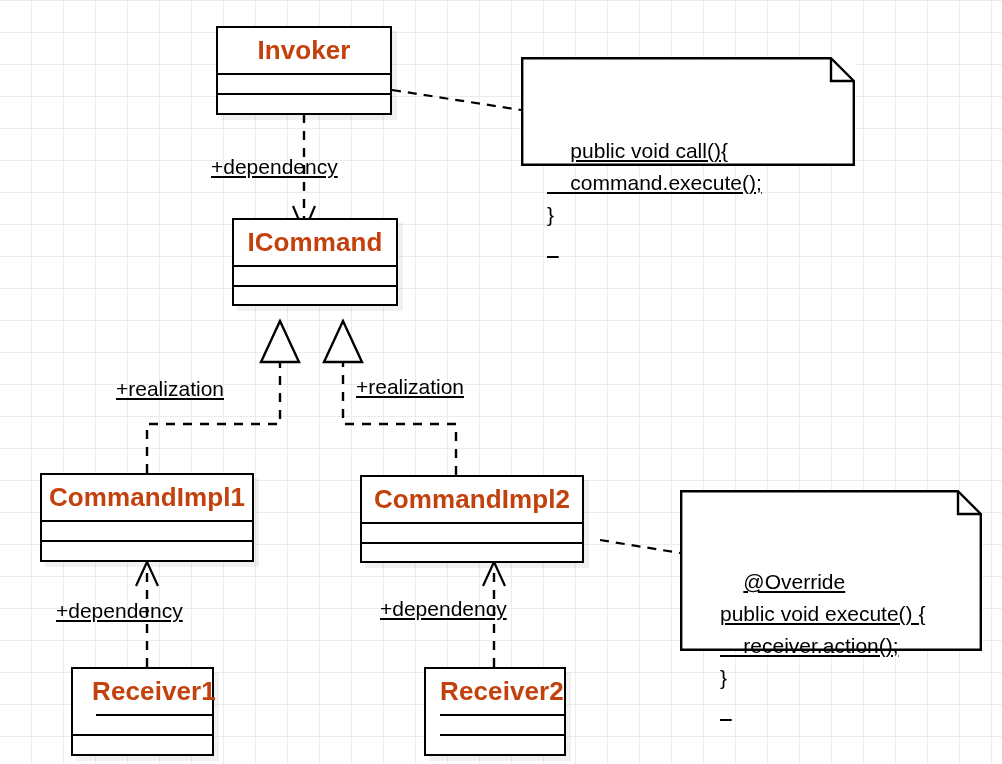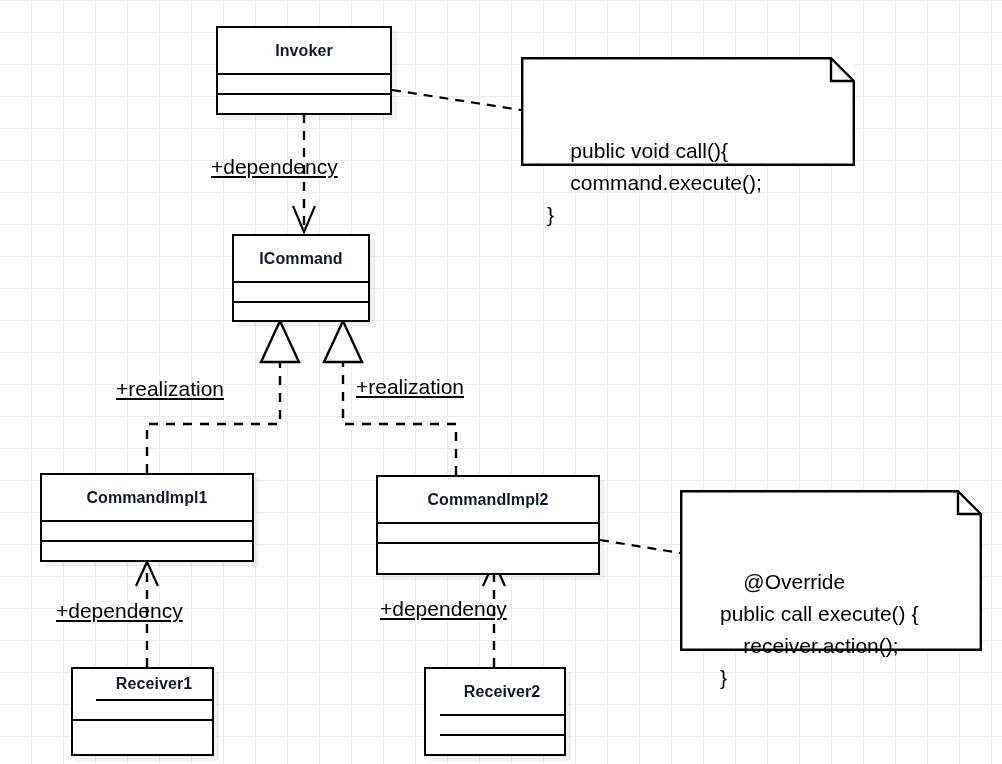--- a/index.html
+++ b/index.html
@@ -38,42 +38,43 @@
     box-shadow: 5px 5px 0 0 rgba(0,0,0,0.055);
     display: flex;
     flex-direction: column;
   }
   .uml-name {
     flex: 0 0 auto;
     display: flex;
     align-items: center;
     justify-content: center;
     font-weight: bold;
-    font-size: 16px;
-    color: #0f172a;
+    font-size: 26px;
+    color: #c2410c;
     letter-spacing: 0.1px;
     border-bottom: 2px solid #000000;
     box-sizing: border-box;
   }
   .uml-attrs, .uml-ops {
     flex: 0 0 auto;
     box-sizing: border-box;
   }
   .uml-attrs {
     border-bottom: 2px solid #000000;
   }
   .uml-note {
     position: absolute;
     box-sizing: border-box;
     background: #ffffff;
     font-size: 21px;
     line-height: 32px;
     color: #000000;
     white-space: pre;
     padding: 14px 0 0 26px;
+    text-decoration: underline;
   }
   .uml-note .note-shape {
     position: absolute;
     left: 0;
     top: 0;
     width: 100%;
     height: 100%;
     pointer-events: none;
   }
   .uml-note .note-text {
@@ -133,40 +134,40 @@
       <path d="M 600 540 L 680 553" fill="none" stroke="#000000" stroke-width="2.2" stroke-dasharray="9 7"></path>
     </g>
   </svg>
 
   <div class="uml-class" style="left:216px; top:26px; width:176px; height:89px;">
     <div class="uml-name" style="height:47px;">Invoker</div>
     <div class="uml-attrs" style="height:20px;"></div>
     <div class="uml-ops" style="height:18px;"></div>
   </div>
 
-  <div class="uml-class" style="left:232px; top:234px; width:138px; height:88px;">
+  <div class="uml-class" style="left:232px; top:218px; width:166px; height:88px;">
     <div class="uml-name" style="height:47px;">ICommand</div>
     <div class="uml-attrs" style="height:20px;"></div>
     <div class="uml-ops" style="height:17px;"></div>
   </div>
 
   <div class="uml-class" style="left:40px; top:473px; width:214px; height:89px;justify-content:center;">
     <div class="uml-name" style="height:47px;">CommandImpl1</div>
     <div class="uml-attrs" style="height:20px;"></div>
     <div class="uml-ops" style="height:18px;"></div>
   </div>
 
-  <div class="uml-class" style="left:376px; top:475px; width:224px; height:100px;">
+  <div class="uml-class" style="left:360px; top:475px; width:224px; height:88px;">
     <div class="uml-name" style="height:47px;">CommandImpl2</div>
     <div class="uml-attrs" style="height:20px;"></div>
     <div class="uml-ops" style="height:17px;"></div>
   </div>
 
   <div class="uml-class" style="left:71px; top:667px; width:143px; height:89px;">
-    <div class="uml-name" style="height:32px;margin-left:23px;">Receiver1</div>
+    <div class="uml-name" style="height:47px;margin-left:23px;">Receiver1</div>
     <div class="uml-attrs" style="height:20px;"></div>
     <div class="uml-ops" style="height:18px;"></div>
   </div>
 
   <div class="uml-class" style="left:424px; top:667px; width:142px; height:89px;padding-left:14px;">
     <div class="uml-name" style="height:47px;">Receiver2</div>
     <div class="uml-attrs" style="height:20px;"></div>
     <div class="uml-ops" style="height:18px;"></div>
   </div>
 
@@ -179,21 +180,21 @@
     command.execute();
 }</span>
   </div>
 
   <div class="uml-note" style="left:680px; top:490px; width:302px; height:161px; padding-top:12px; padding-left:40px;">
     <svg class="note-shape" viewBox="0 0 302 161" preserveAspectRatio="none">
       <path d="M 1.2 1.2 L 278 1.2 L 300.8 24 L 300.8 159.8 L 1.2 159.8 Z" fill="#ffffff" stroke="#000000" stroke-width="2.4" stroke-linejoin="miter"></path>
       <path d="M 278 1.2 L 278 24 L 300.8 24" fill="none" stroke="#000000" stroke-width="2.4" stroke-linejoin="miter"></path>
     </svg>
     <span class="note-text">@Override
-public call execute() {
+public void execute() {
     receiver.action();
 }</span>
   </div>
 
   <div class="edge-label" style="left:211px; top:155px;">+dependency</div>
 
   <div class="edge-label" style="left:116px; top:377px;">+realization</div>
 
   <div class="edge-label" style="left:356px; top:375px;">+realization</div>
 

